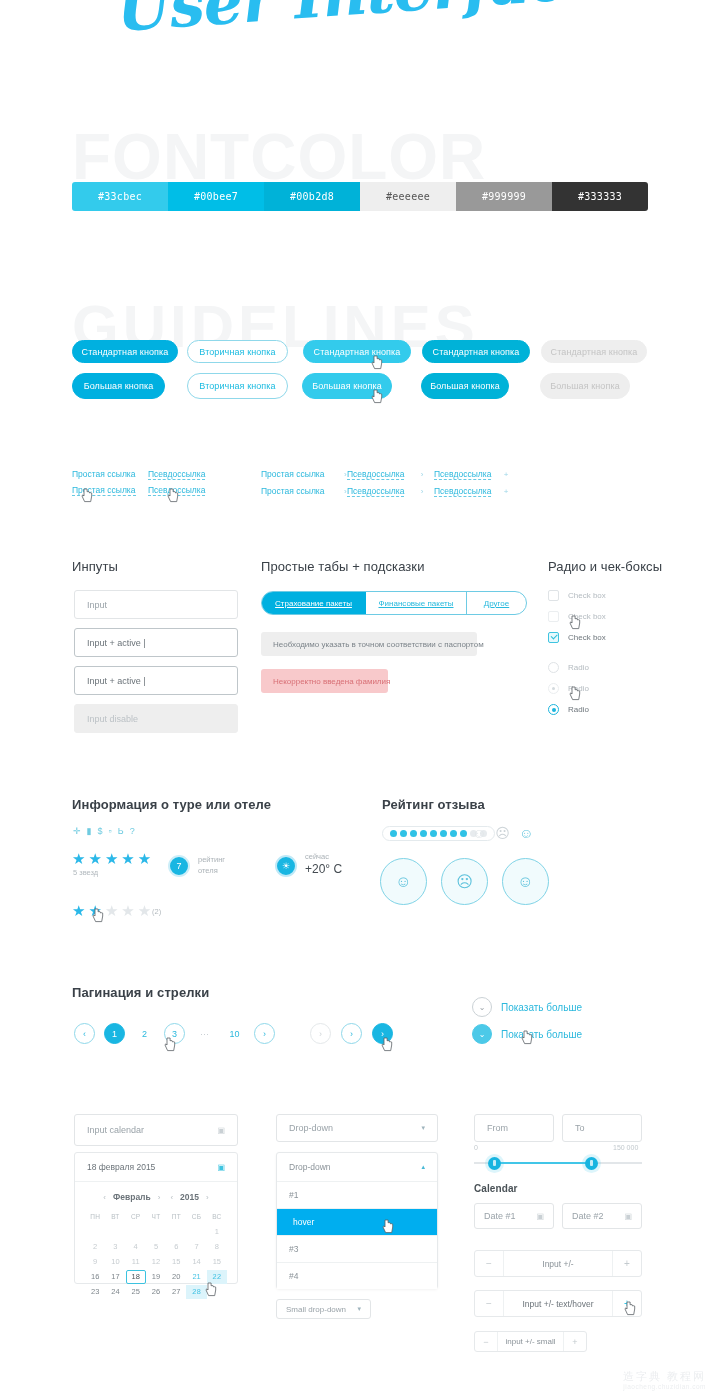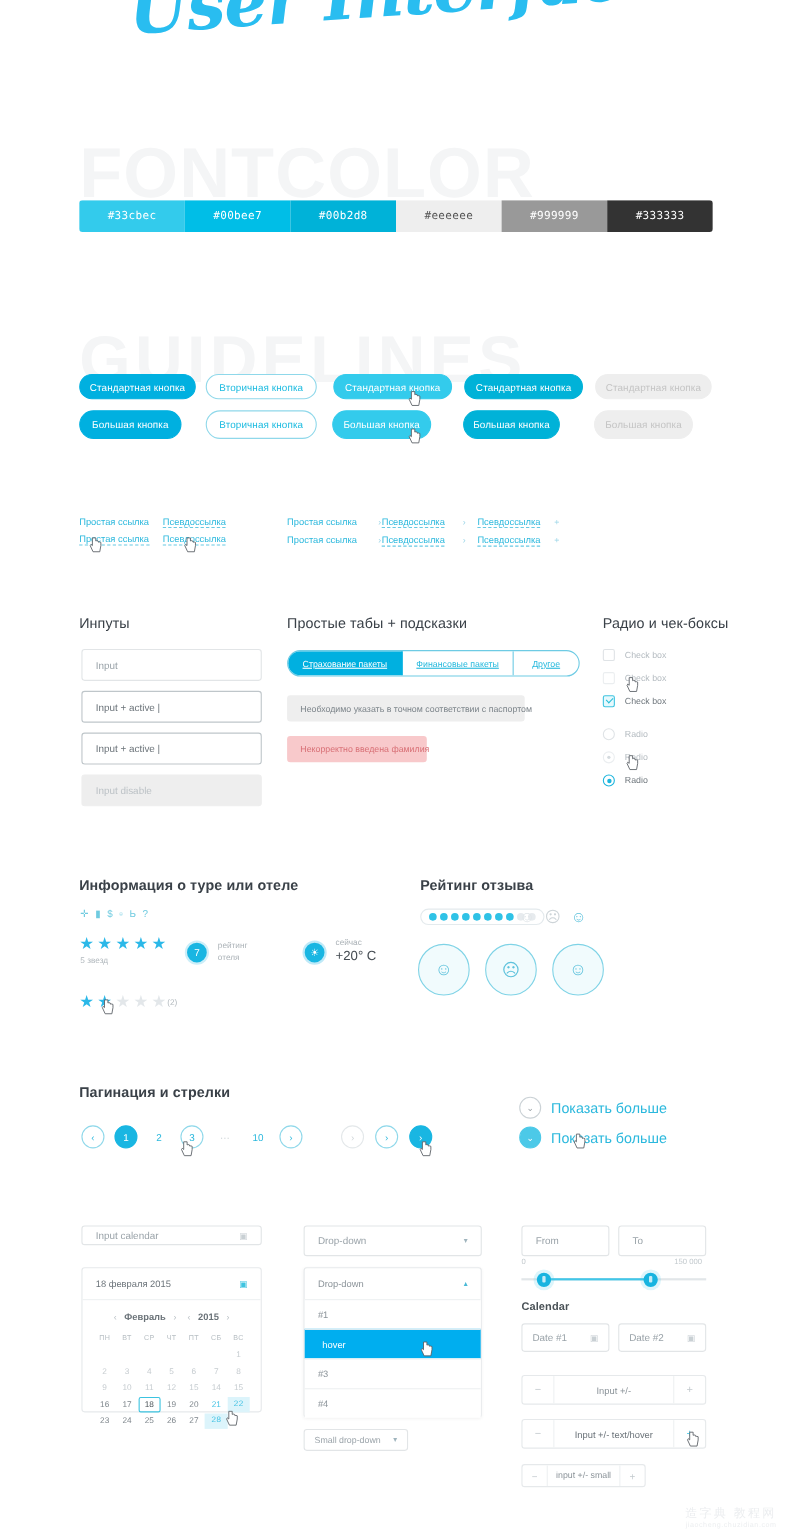--- a/index.html
+++ b/index.html
@@ -193,21 +193,21 @@
 
   
   .more { position: absolute; display: flex; align-items: center; gap: 9px; }
   .more-circ {
     width: 20px; height: 20px; border-radius: 50%;
     display: flex; align-items: center; justify-content: center;
     font-size: 8px; cursor: pointer;
   }
   .more-circ.ring { border: 1px solid #cbd2d6; color: #9aa2a8; }
   .more-circ.fill { background: #4cc9e8; color: #fff; border: 1px solid #4cc9e8; }
-  .more-lbl { font-size: 13px; color: #2bb8dd; }
+  .more-lbl { font-size: 10px; color: #2bb8dd; }
 
   
   .card {
     position: absolute; background: #fff; border: 1px solid #e6e9eb;
     border-radius: 3px;
   }
   .cal-head {
     display: flex; align-items: center; justify-content: space-between;
     padding: 9px 12px; font-size: 8.5px; color: #6b7379;
     border-bottom: 1px solid #eef1f2;
@@ -491,21 +491,21 @@
 
   <div class="more" style="top:997px;left:472px">
     <div class="more-circ ring">⌄</div>
     <span class="more-lbl">Показать больше</span>
   </div>
   <div class="more" style="top:1024px;left:472px">
     <div class="more-circ fill">⌄</div>
     <span class="more-lbl">Показать больше</span>
   </div>
 
-  <div class="inp" style="top:1114px;left:74px;width:164px;height:18px;justify-content:space-between">
+  <div class="inp" style="top:1114px;left:74px;width:164px;height:32px;justify-content:space-between">
     <span>Input calendar</span>
     <span class="dt-ico">▣</span>
   </div>
 
   <div class="card" style="top:1152px;left:74px;width:164px;height:132px">
     <div class="cal-head">
       <span>18 февраля 2015</span>
       <span style="color:#3fc4e0;font-size:8px">▣</span>
     </div>
     <div class="cal-nav">

